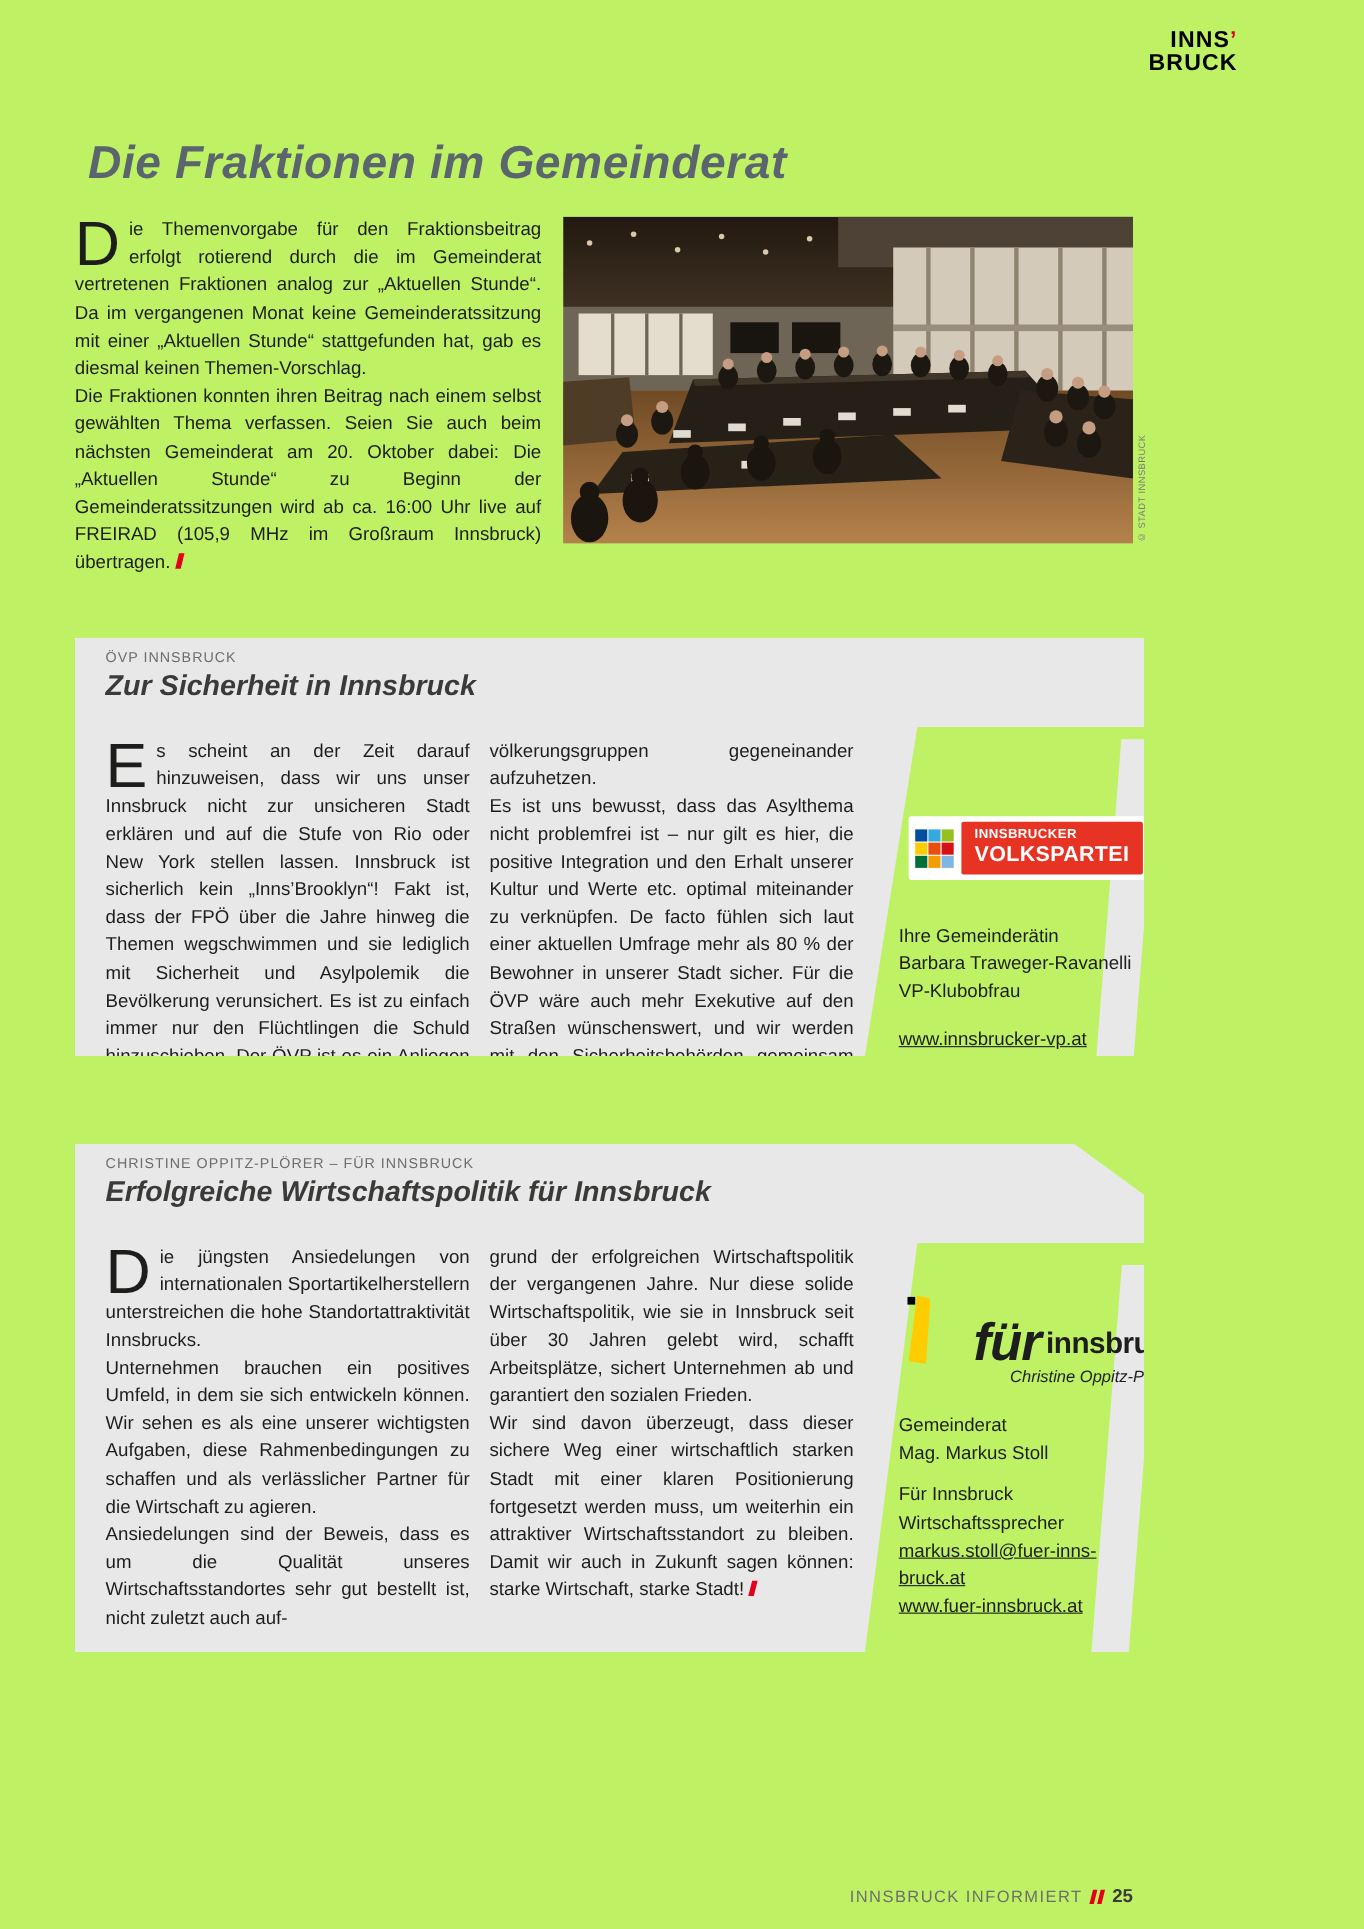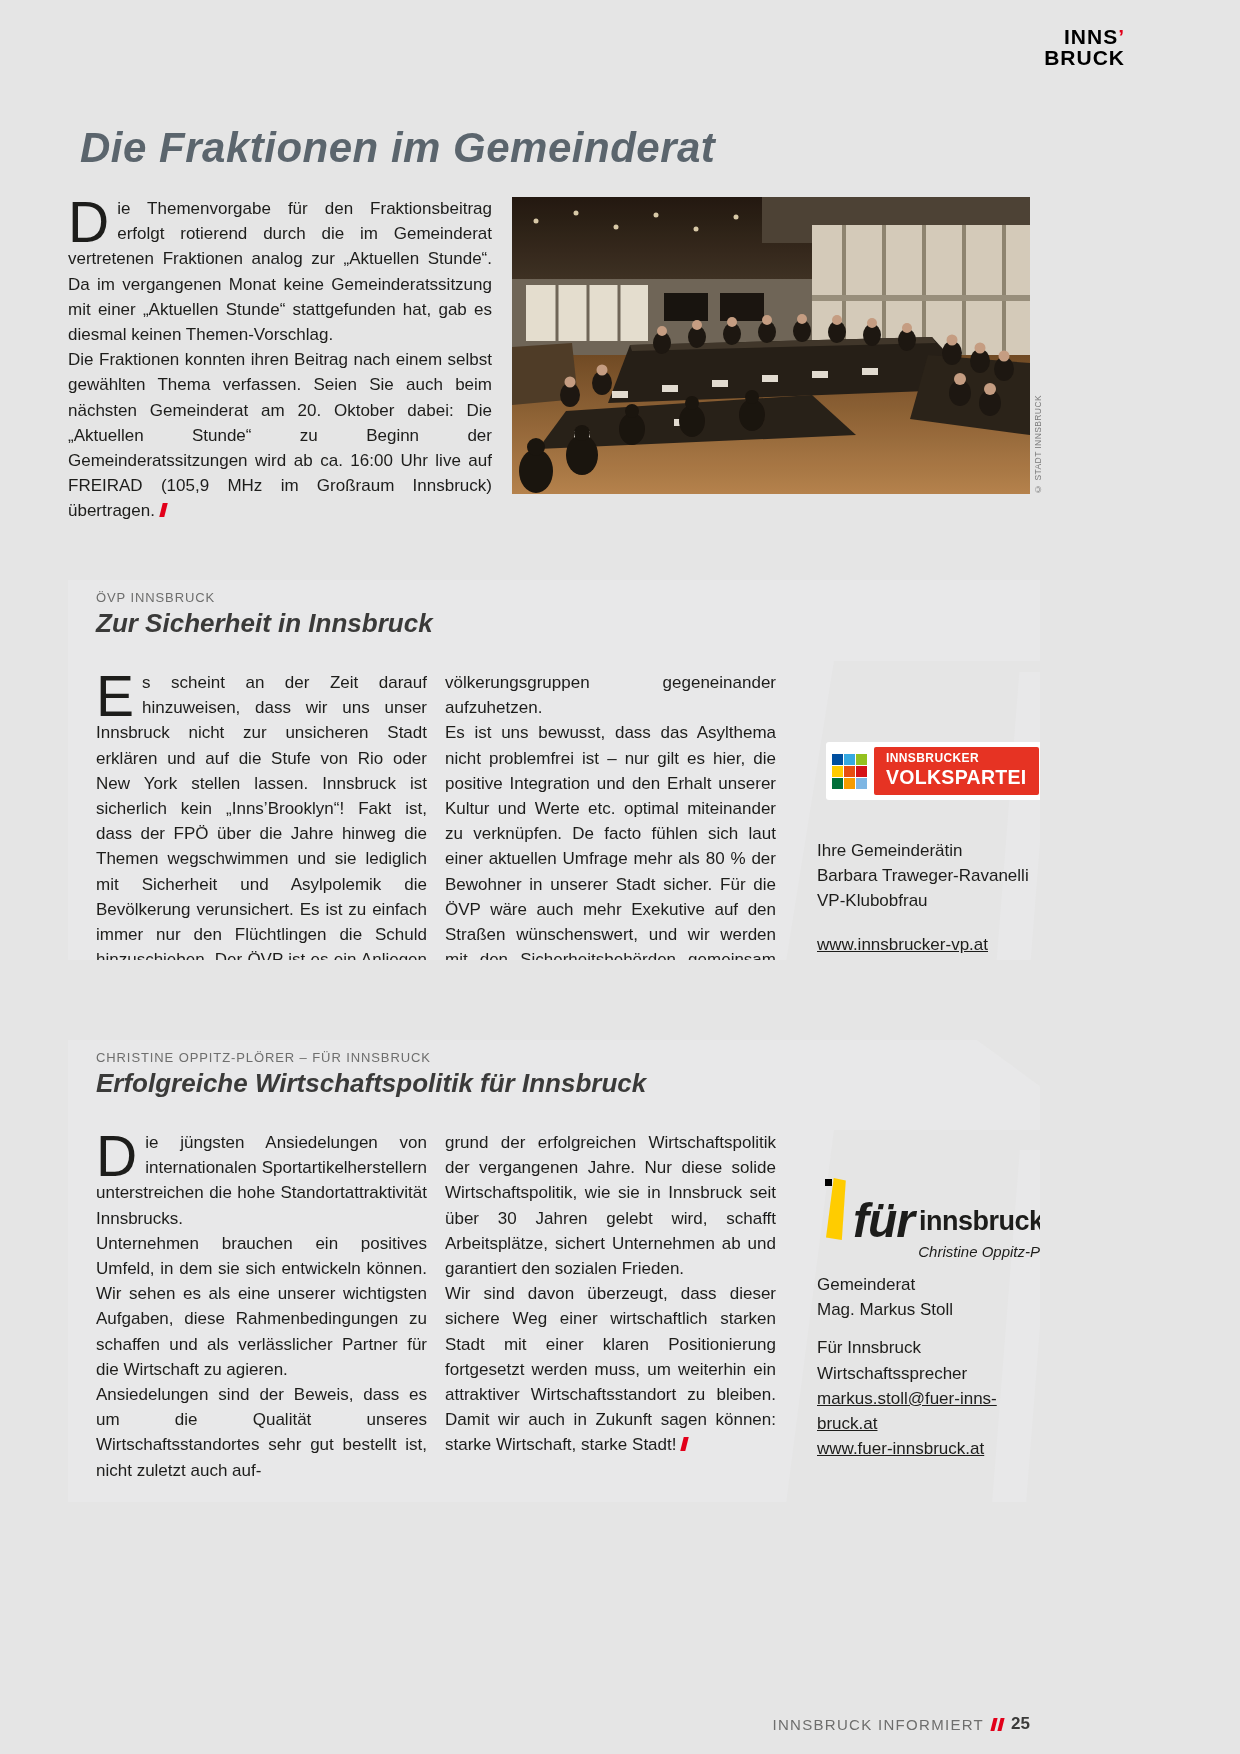--- a/index.html
+++ b/index.html
@@ -7,21 +7,21 @@
     --box-gray:#e8e8e9;
     --title-color:#5b656d;
     --text-color:#1d1d1b;
     --kicker-color:#6e6e6d;
     --ovp-red:#e63323;
     --fuer-yellow:#ffcc00;
   }
   *{box-sizing:border-box;}
   html,body{margin:0;padding:0;background:#ffffff;}
   .page{
-    position:relative;width:1240px;height:1754px;margin:0 auto;background:#e5e5e5;
+    position:relative;width:1240px;height:1754px;margin:0 auto;background:#bef264;
     font-family:"Liberation Sans",sans-serif;color:var(--text-color);overflow:hidden;
   }
 
   
   .brand{position:absolute;top:26px;right:115px;text-align:right;font-weight:bold;
     font-size:21px;line-height:21px;letter-spacing:1px;color:#000;}
   .brand .apos{color:var(--accent-red);}
 
   
   .page-title{position:absolute;left:68px;top:112px;margin:12px;font-size:42px;
@@ -75,24 +75,24 @@
   .contact .link{text-decoration:underline;color:var(--text-color);display:inline-block;cursor:pointer;}
   .contact1 .link{margin-top:18px;}
   .contact .gap{height:13px;}
 
   
   .fi-logo{position:absolute;left:758px;top:138px;width:250px;z-index:2;}
   .fi-row{display:flex;align-items:flex-end;gap:5px;}
   .fi-flame{width:22px;height:62px;background:var(--fuer-yellow);
     clip-path:polygon(35% 0,90% 4%,72% 100%,0 96%);position:relative;flex:0 0 auto;}
   .fi-tick{position:absolute;left:757px;top:139px;width:7px;height:7px;background:#000;z-index:3;}
-  .fi-fur{font-size:48px;font-weight:bold;font-style:italic;line-height:.8;letter-spacing:-1px;}
+  .fi-fur{font-size:48px;font-weight:bold;font-style:italic;line-height:.8;letter-spacing:-1px;margin-left:32px;}
   .fi-inns{font-size:27px;font-weight:bold;padding-bottom:3px;letter-spacing:-.5px;}
   .fi-sub{font-style:italic;font-size:15px;text-align:right;padding-right:6px;margin-top:3px;}
-  .contact2{top:232px;}
+  .contact2{top:243px;}
 
   
   .page-footer{position:absolute;top:1714px;right:210px;display:flex;align-items:center;gap:8px;}
   .footer-label{font-size:15px;color:var(--kicker-color);letter-spacing:1.3px;}
   .fmarks{display:flex;gap:3px;}
   .fmark{display:inline-block;width:4px;height:13px;background:var(--accent-red);transform:skewX(-14deg);}
   .footer-page{font-size:17px;font-weight:bold;color:#3a3a39;}
 </style>
 </head>
 <body>

